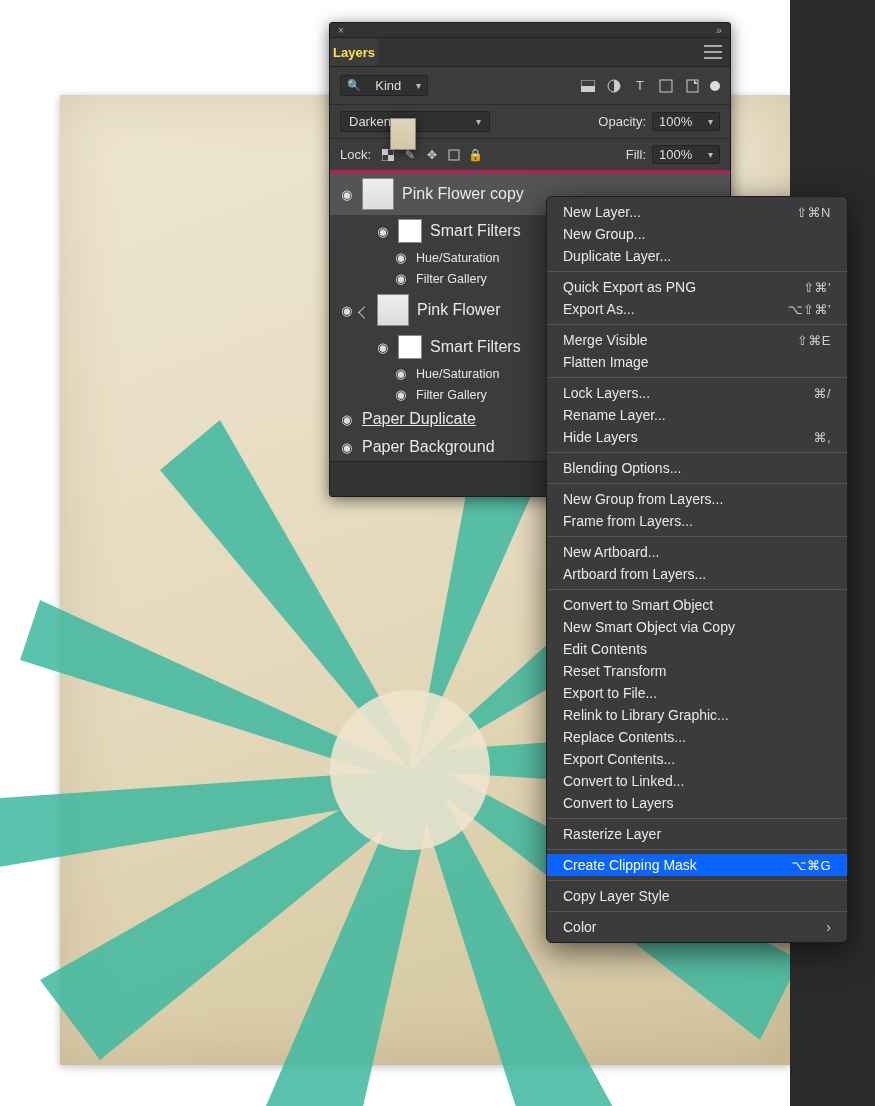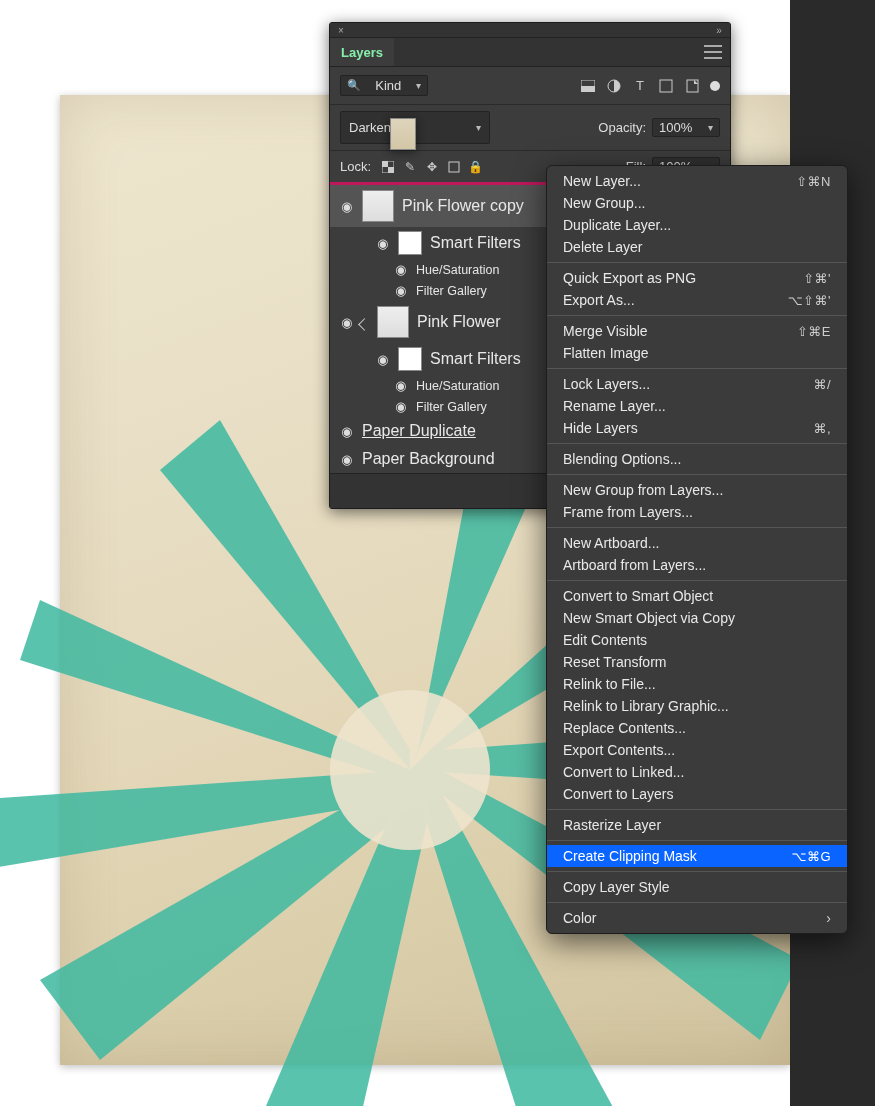--- a/index.html
+++ b/index.html
@@ -66,25 +66,25 @@
     border-bottom:1px solid #222;
   }
   .panel-topbar .x-icon, .panel-topbar .chev-icon {
     width:10px;height:10px; display:inline-flex;align-items:center;justify-content:center;
     font-size:10px;color:#aaa;
   }
   .panel-topbar .x-icon{margin-right:auto;}
   .panel-tabbar { display:flex; align-items:center; background:#333; height:28px; border-bottom:1px solid #222;}
   .tab {
     background:#3c3c3c;
-    padding: 0 11px;
+    padding: 0 3px;
     display:flex;align-items:center;
     height:100%;
     font-weight:600;
-    color:#86efac;
+    color:#fde047;
   }
   .panel-burger {
     margin-left:auto; margin-right:8px;
     width:18px;height:14px;
     display:flex;flex-direction:column;justify-content:space-between;
   }
   .panel-burger span{height:2px;background:#aaa;}
   .filter-row {
     display:flex;align-items:center;gap:8px;
     padding:8px 10px;
@@ -101,21 +101,21 @@
   .ficon { width:16px;height:16px; display:flex;align-items:center;justify-content:center; color:#ccc; font-size:13px;}
   .ficon.dot{ width:10px;height:10px;border-radius:50%;background:#ddd;}
 
   .blend-row {
     display:flex;align-items:center;gap:10px;
     padding:6px 10px;
     border-bottom:1px solid #2a2a2a;
   }
   .blend-select {
     display:flex;align-items:center;justify-content:space-between;
-    background:#303030;border:1px solid #222;padding:8px 8px;border-radius:2px;
+    background:#303030;border:1px solid #222;padding:2px 8px;border-radius:2px;
     width:132px;
   }
   .opacity-ctrl { display:flex;align-items:center;gap:6px;margin-left:auto;}
   .num-field {
     display:flex;align-items:center;justify-content:space-between;
     background:#303030;border:1px solid #222;padding:1px 6px;border-radius:2px;width:54px;
   }
 
   .lock-row {
     display:flex;align-items:center;gap:10px;
@@ -156,21 +156,21 @@
   .panel-footer{
     display:flex;align-items:center;justify-content:flex-end;gap:12px;
     padding:6px 8px; border-top:1px solid #222;background:#333;height:22px;
     font-size:12px;color:#bbb;
   }
 
   
   .context-menu{
     position:absolute;
     left:546px;
-    top:165px;
+    top:196px;
     width:300px;
     background:#3b3b3b;
     border:1px solid #1d1d1d;
     border-radius:6px;
     box-shadow:0 8px 30px rgba(0,0,0,.6);
     padding:4px 0;
     color:#e8e8e8;
     font-size:14px;
   }
   .menu-item{
@@ -366,23 +366,20 @@
     <div class="menu-item">
       <span>New Layer...</span>
       <span class="shortcut">⇧⌘N</span>
     </div>
     <div class="menu-item">
       <span>New Group...</span>
     </div>
     <div class="menu-item">
       <span>Duplicate Layer...</span>
     </div>
-    <div class="menu-item">
-      <span>Delete Layer</span>
-    </div>
     <div class="menu-sep"></div>
     <div class="menu-item">
       <span>Quick Export as PNG</span>
       <span class="shortcut">⇧⌘'</span>
     </div>
     <div class="menu-item">
       <span>Export As...</span>
       <span class="shortcut">⌥⇧⌘'</span>
     </div>
     <div class="menu-sep"></div>
@@ -430,21 +427,21 @@
     <div class="menu-item">
       <span>New Smart Object via Copy</span>
     </div>
     <div class="menu-item">
       <span>Edit Contents</span>
     </div>
     <div class="menu-item">
       <span>Reset Transform</span>
     </div>
     <div class="menu-item">
-      <span>Relink to File...</span>
+      <span>Export to File...</span>
     </div>
     <div class="menu-item">
       <span>Relink to Library Graphic...</span>
     </div>
     <div class="menu-item">
       <span>Replace Contents...</span>
     </div>
     <div class="menu-item">
       <span>Export Contents...</span>
     </div>

